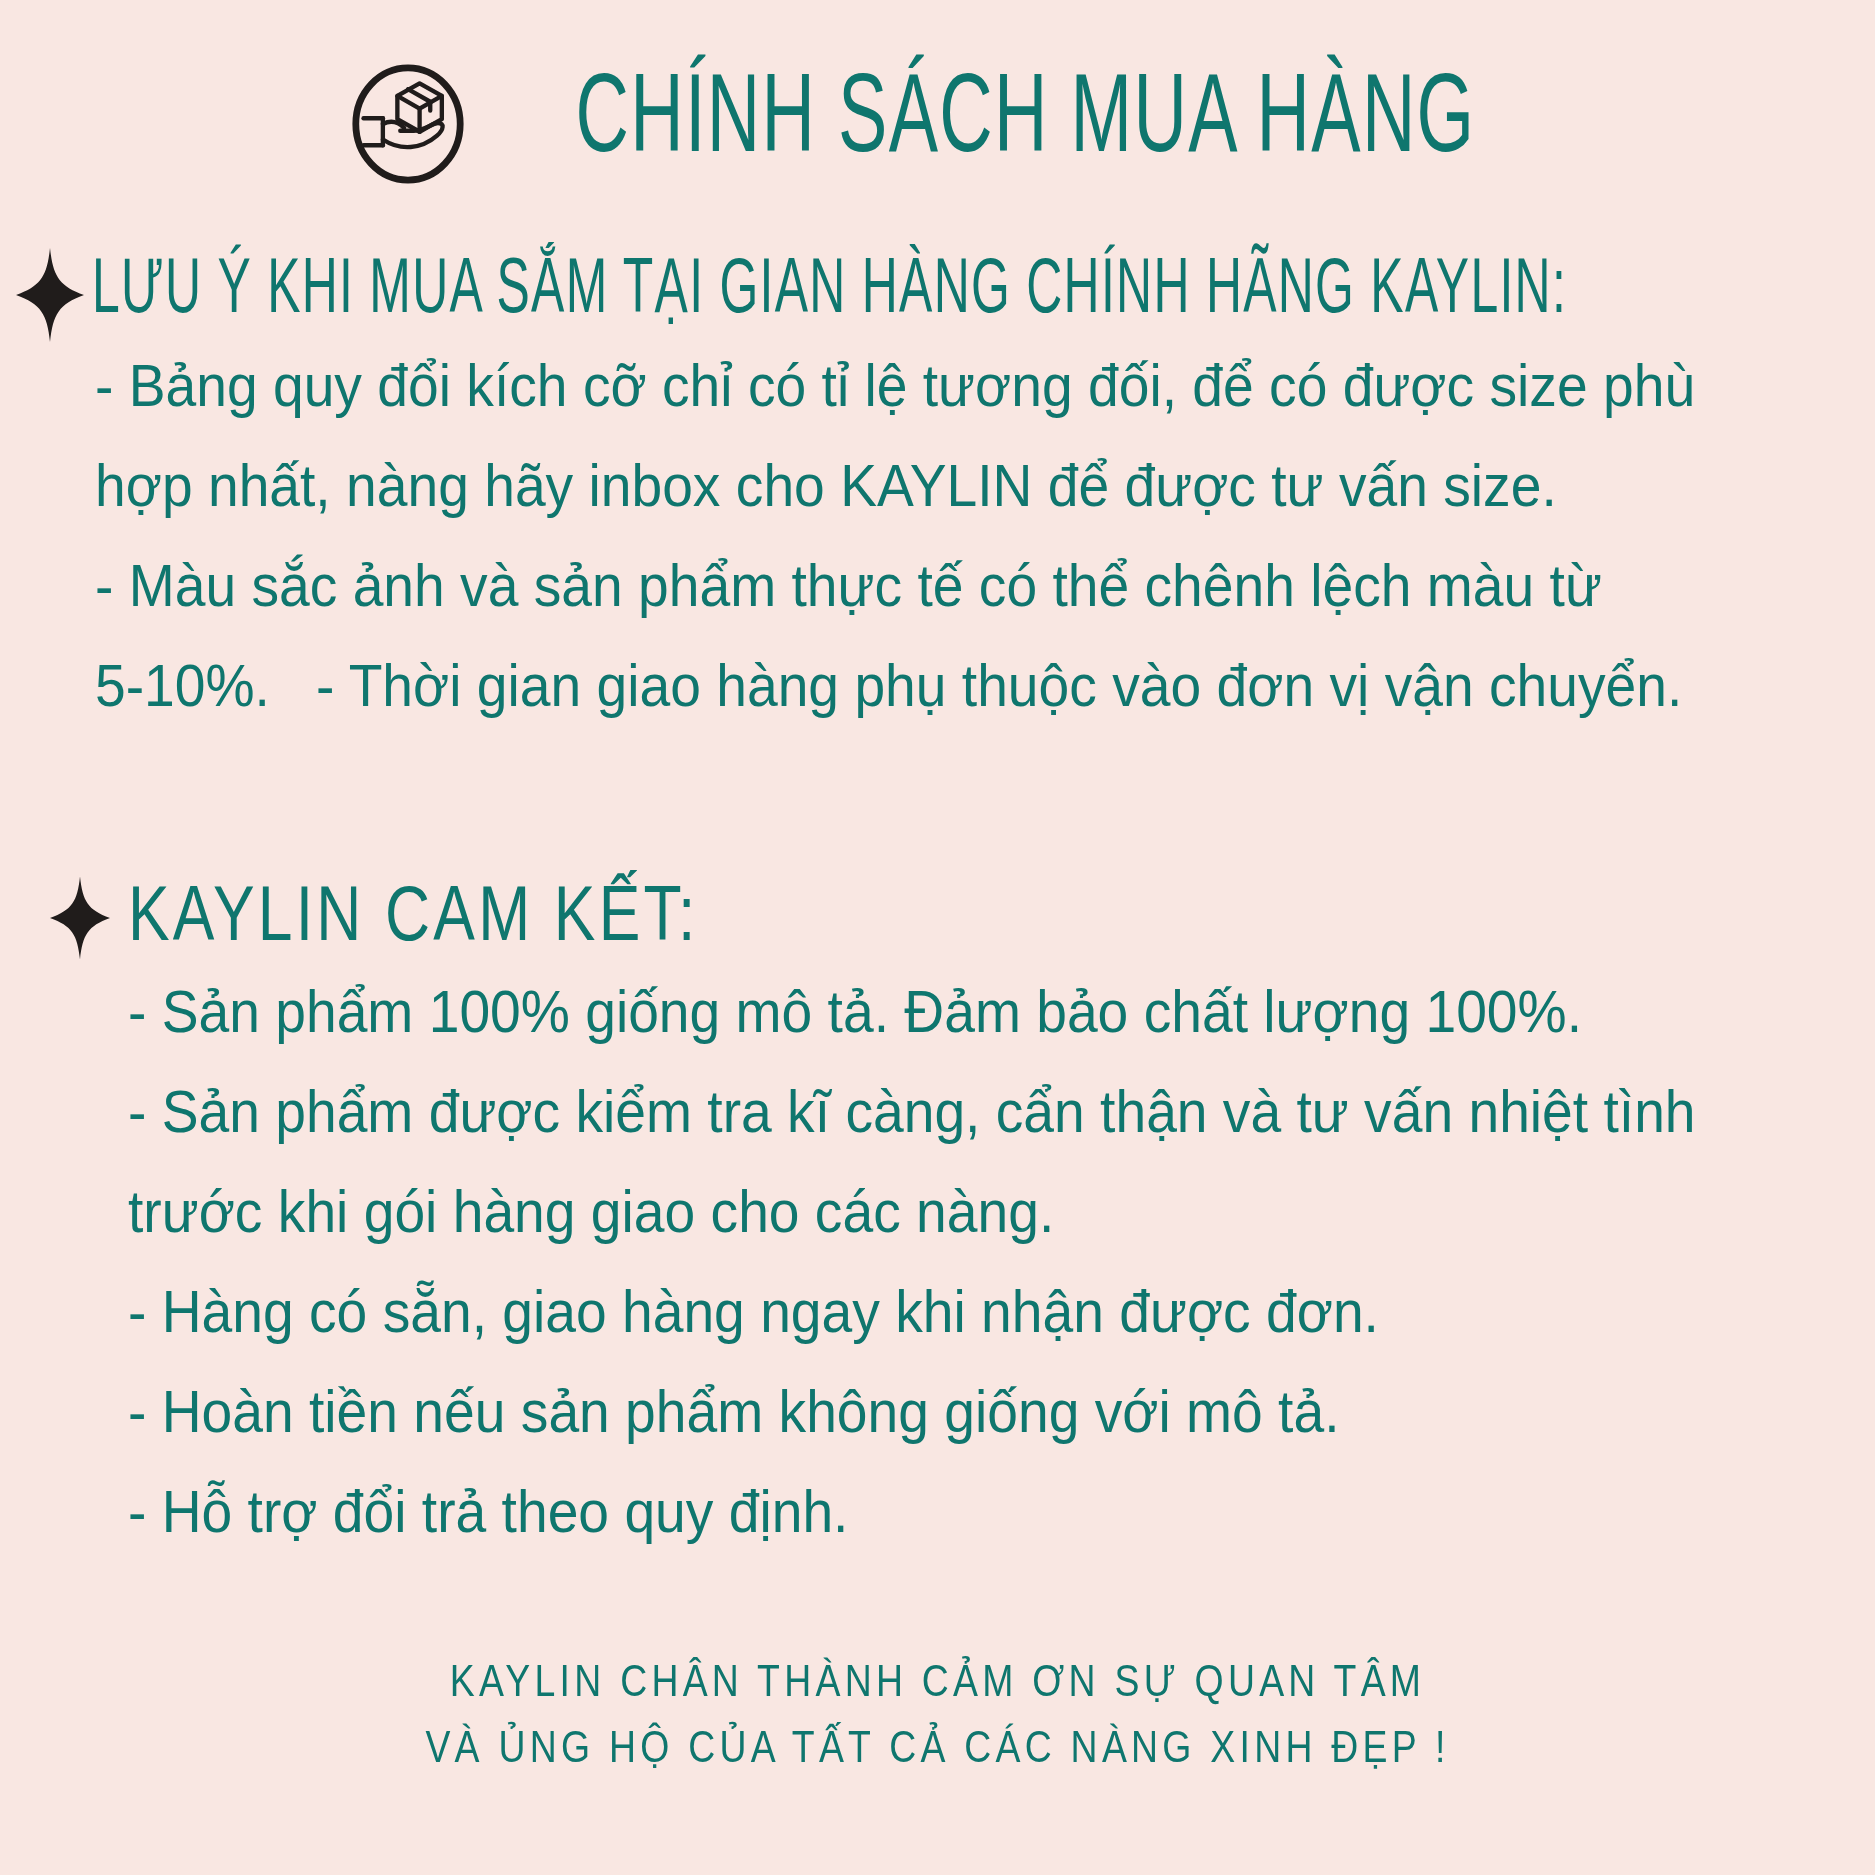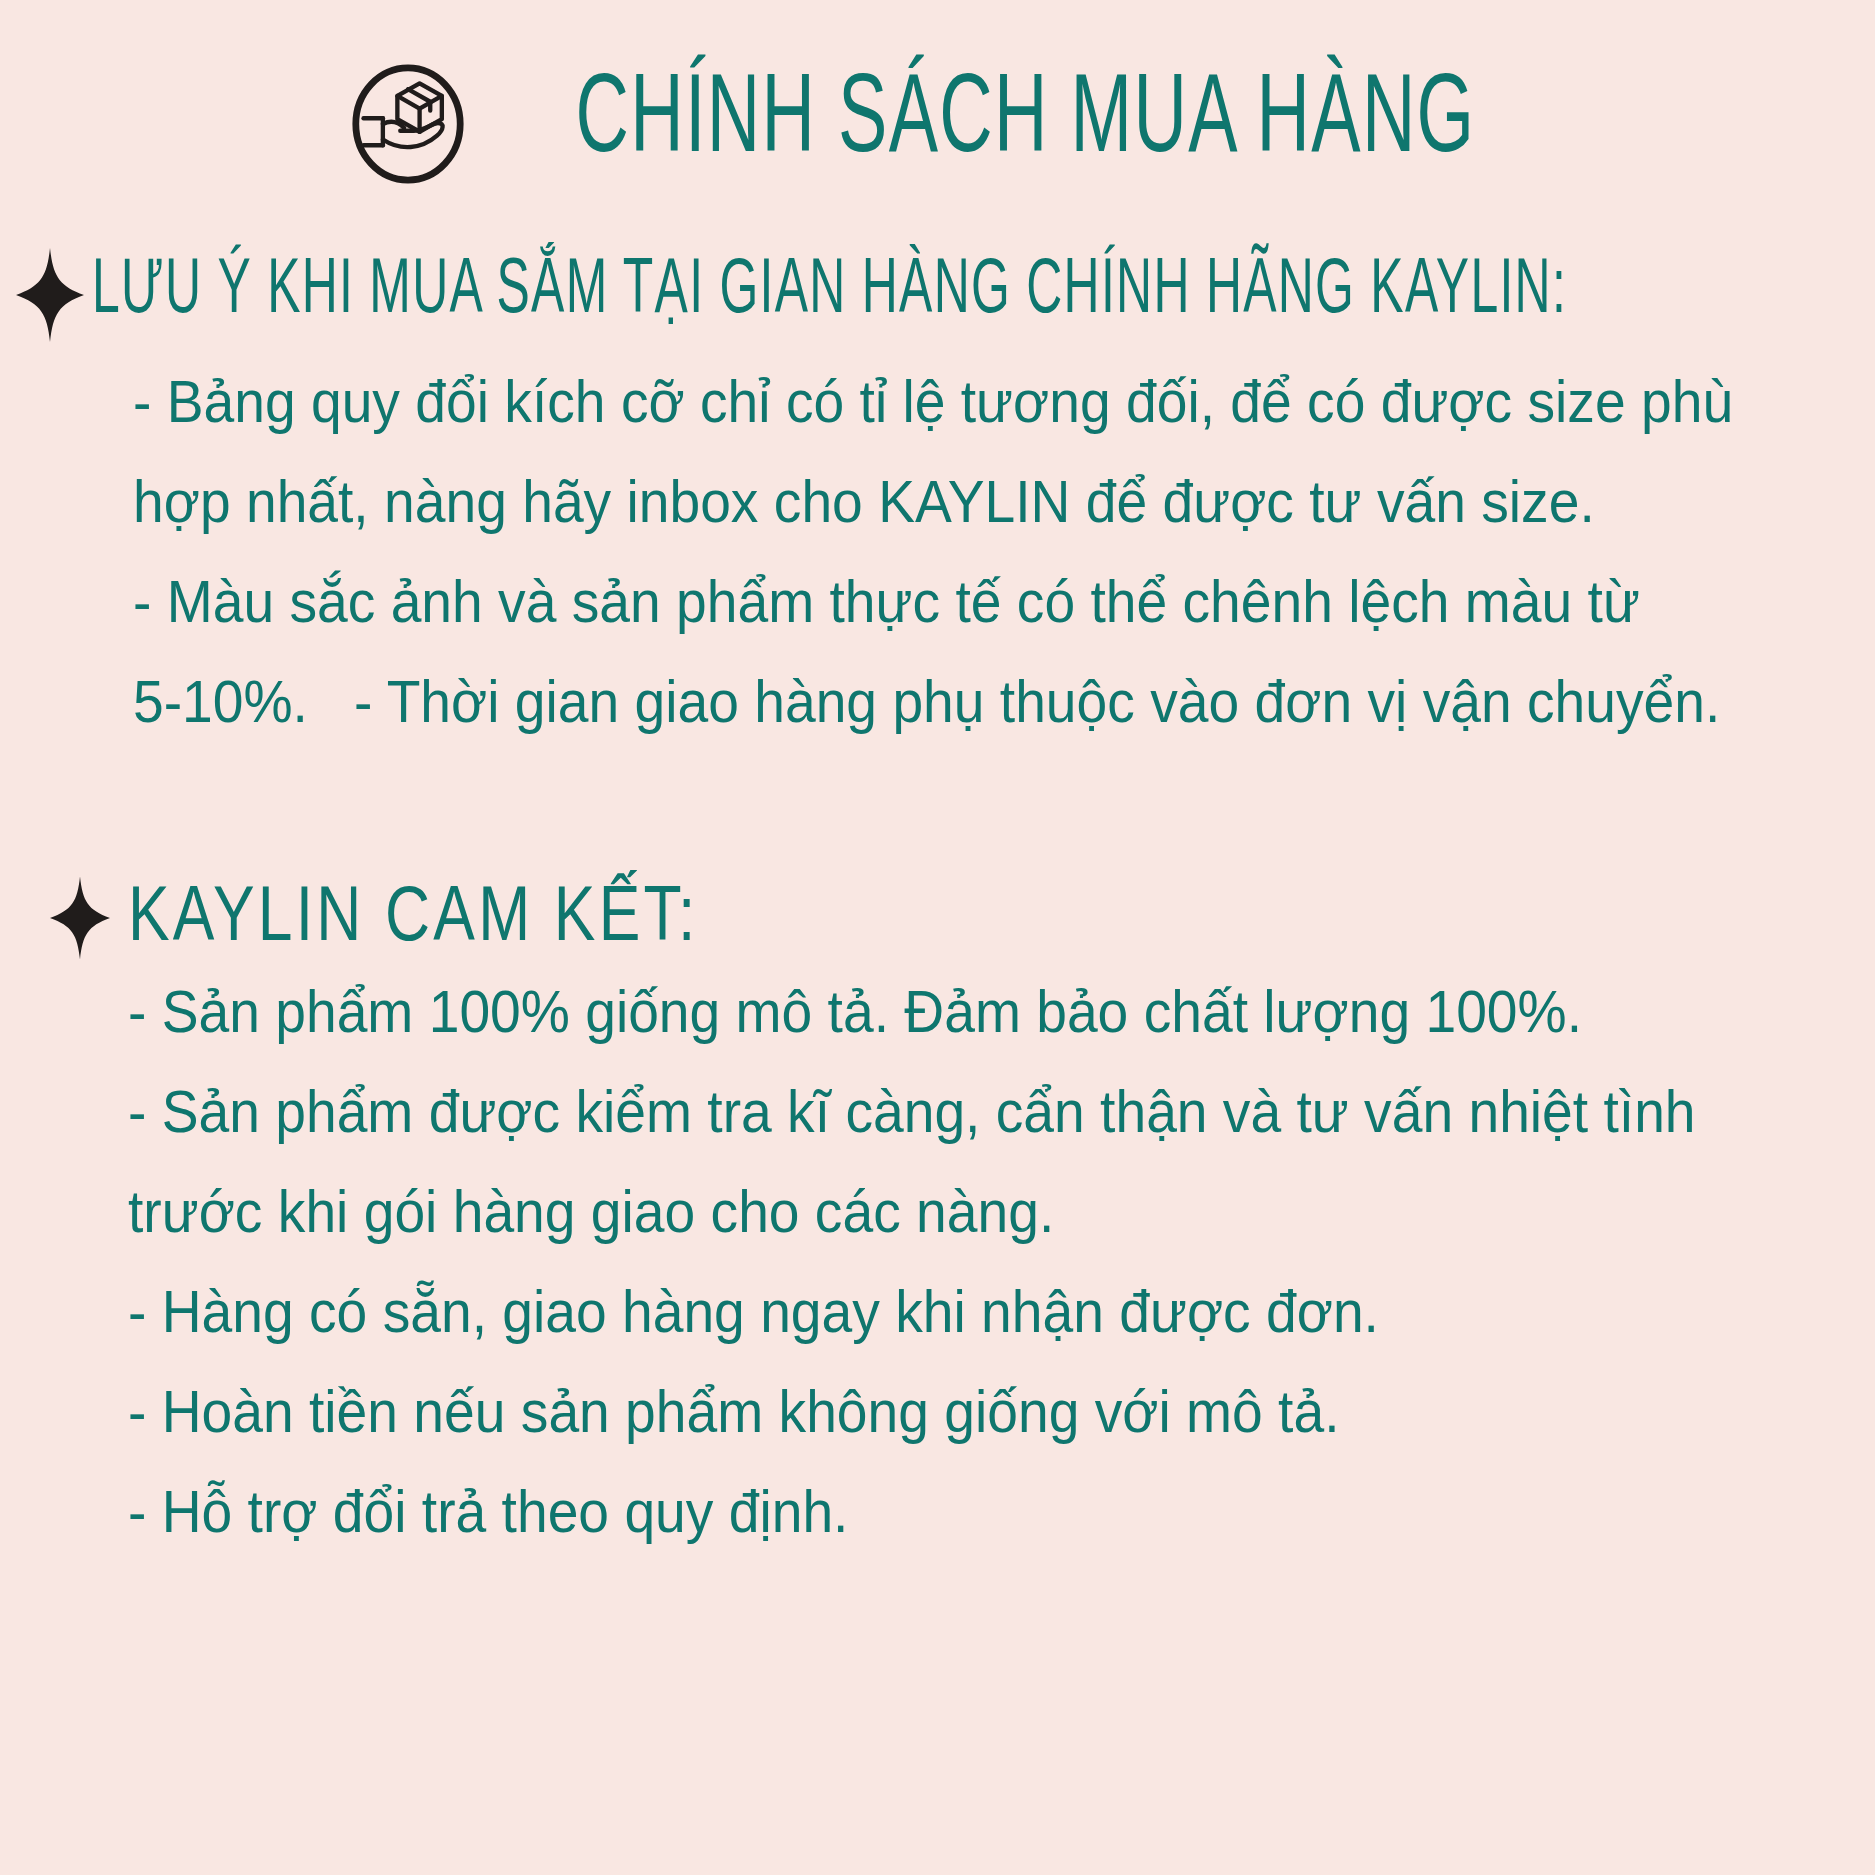--- a/index.html
+++ b/index.html
@@ -42,21 +42,21 @@
   .sec-heading {
     position: absolute; margin: 0;
     font-size: 78px; font-weight: normal;
     letter-spacing: 2px; white-space: nowrap;
     transform-origin: 0 50%;
   }
   .heading1 { top: 240px; left: 92px; transform: scaleX(0.64); }
   .heading2 { top: 868px; left: 128px; transform: scaleX(0.80); letter-spacing: 4px; }
 
   .sec-body { position: absolute; }
-  .body1 { top: 352px; left: 95px; margin-left: 38px; }
+  .body1 { top: 336px; left: 95px; }
   .body2 { top: 962px; left: 128px; }
   .line {
     margin: 0;
     font-size: 60px; line-height: 100px;
     white-space: pre;
     transform: scaleX(0.92);
     transform-origin: 0 50%;
   }
 
   
@@ -123,14 +123,18 @@
     <div class="sec-body body2">
       <p class="line">- Sản phẩm 100% giống mô tả. Đảm bảo chất lượng 100%.</p>
       <p class="line">- Sản phẩm được kiểm tra kĩ càng, cẩn thận và tư vấn nhiệt tình</p>
       <p class="line">trước khi gói hàng giao cho các nàng.</p>
       <p class="line">- Hàng có sẵn, giao hàng ngay khi nhận được đơn.</p>
       <p class="line">- Hoàn tiền nếu sản phẩm không giống với mô tả.</p>
       <p class="line">- Hỗ trợ đổi trả theo quy định.</p>
     </div>
   </section>
 
+  <footer class="footer">
+    <p class="fline">KAYLIN CHÂN THÀNH CẢM ƠN SỰ QUAN TÂM</p>
+    <p class="fline">VÀ ỦNG HỘ CỦA TẤT CẢ CÁC NÀNG XINH ĐẸP !</p>
+  </footer>
 
 </div>
 
 </body></html>

